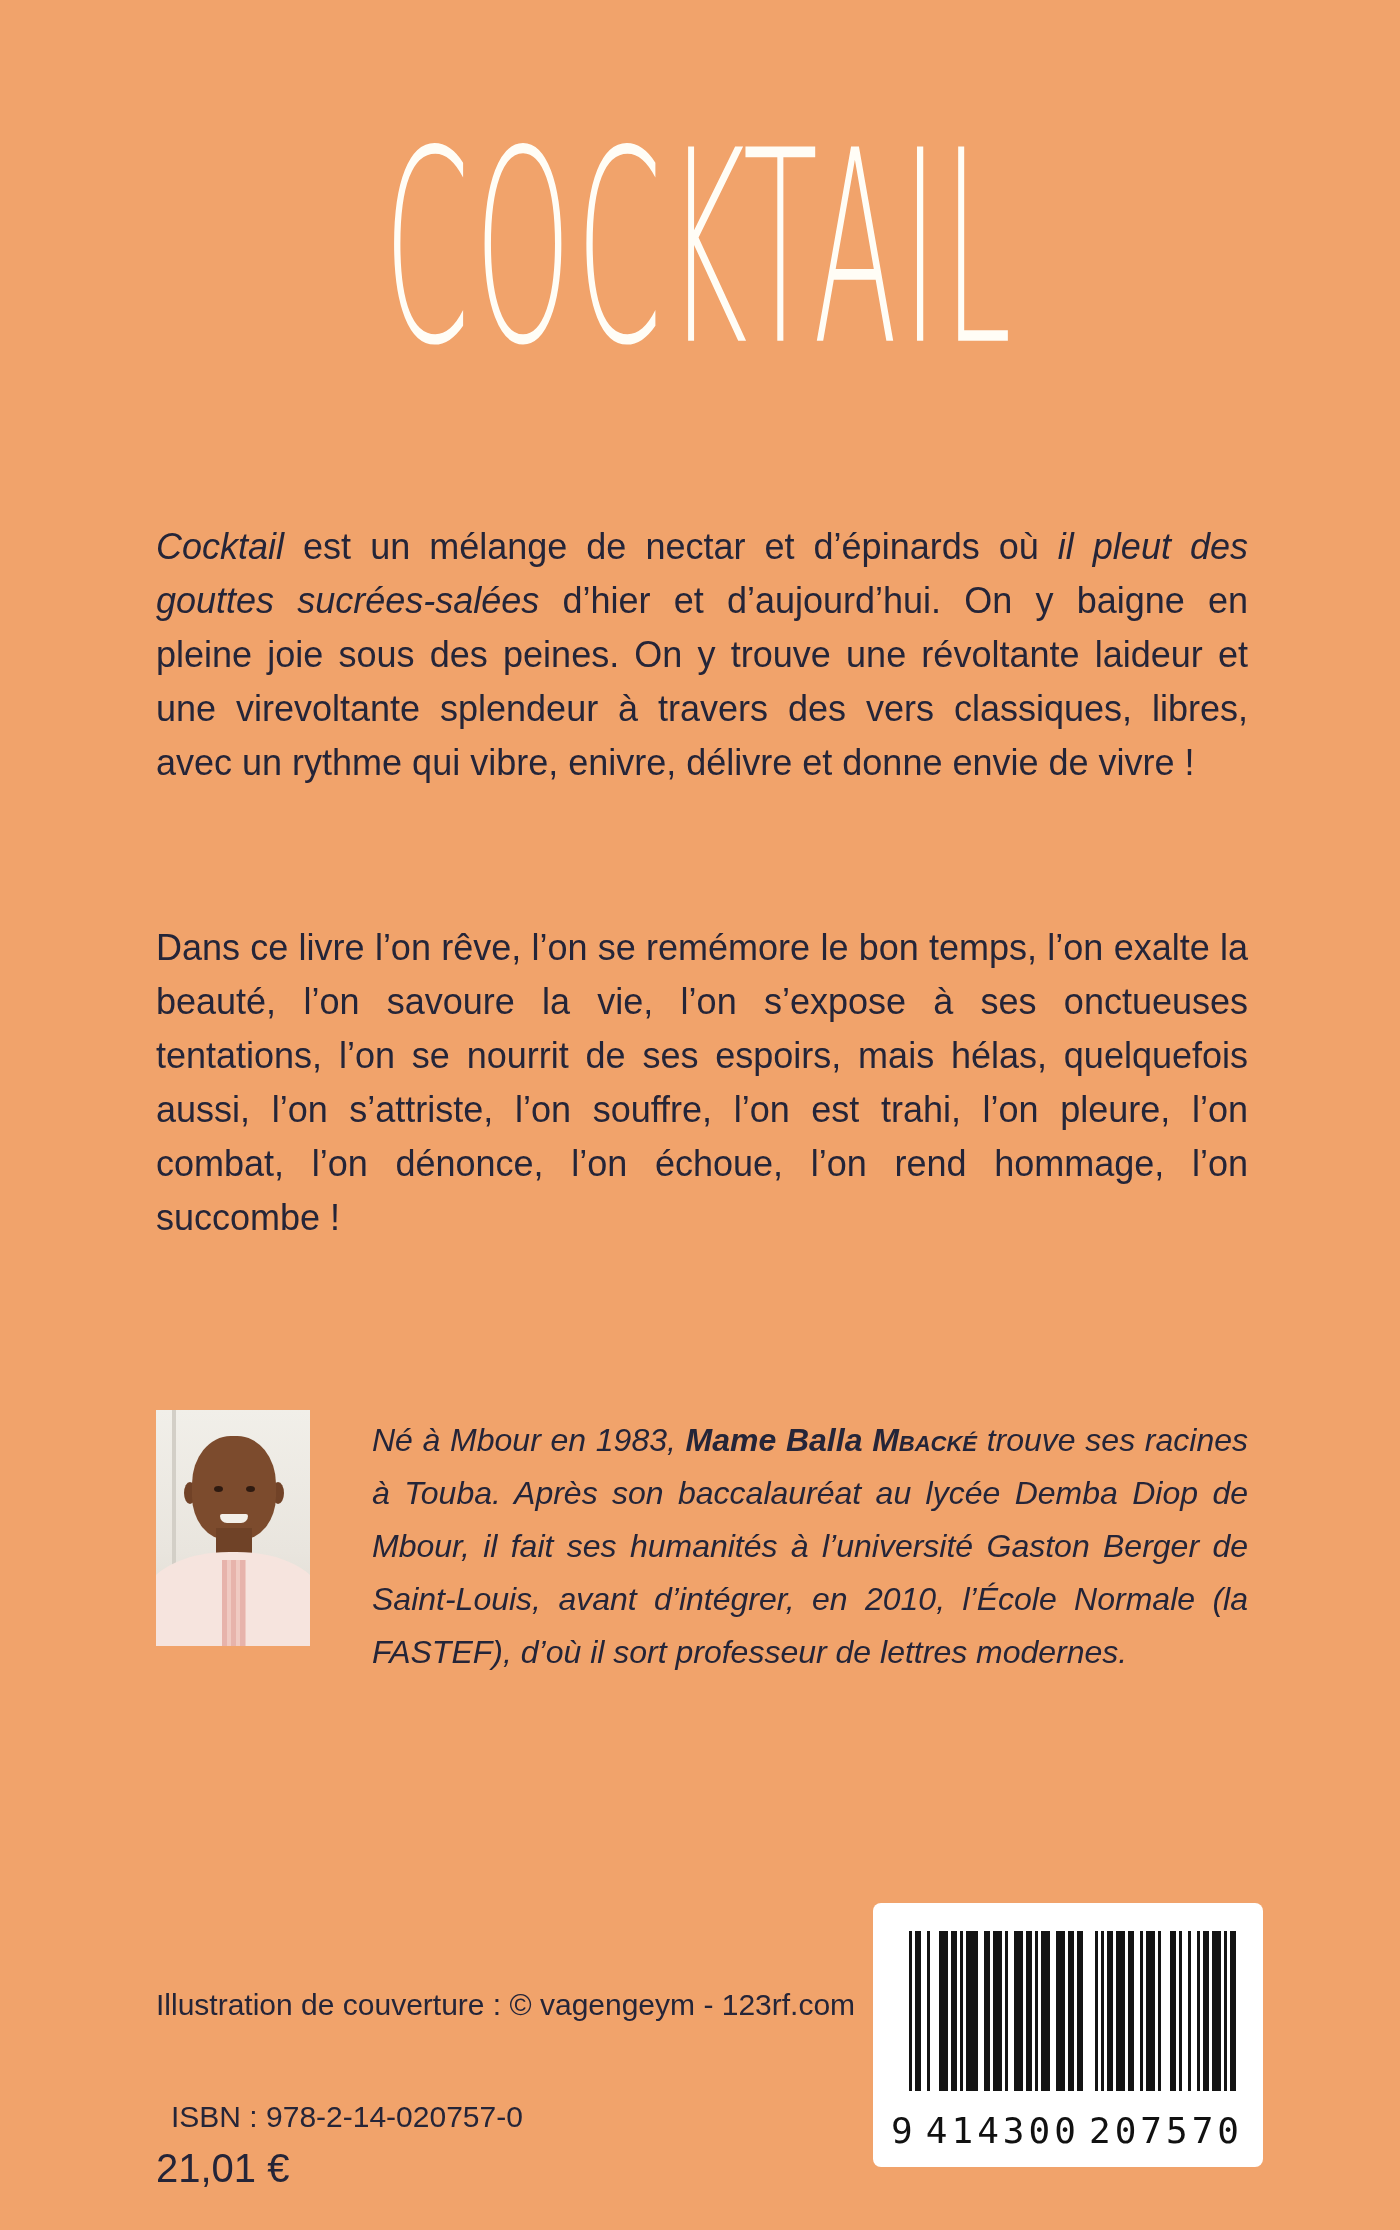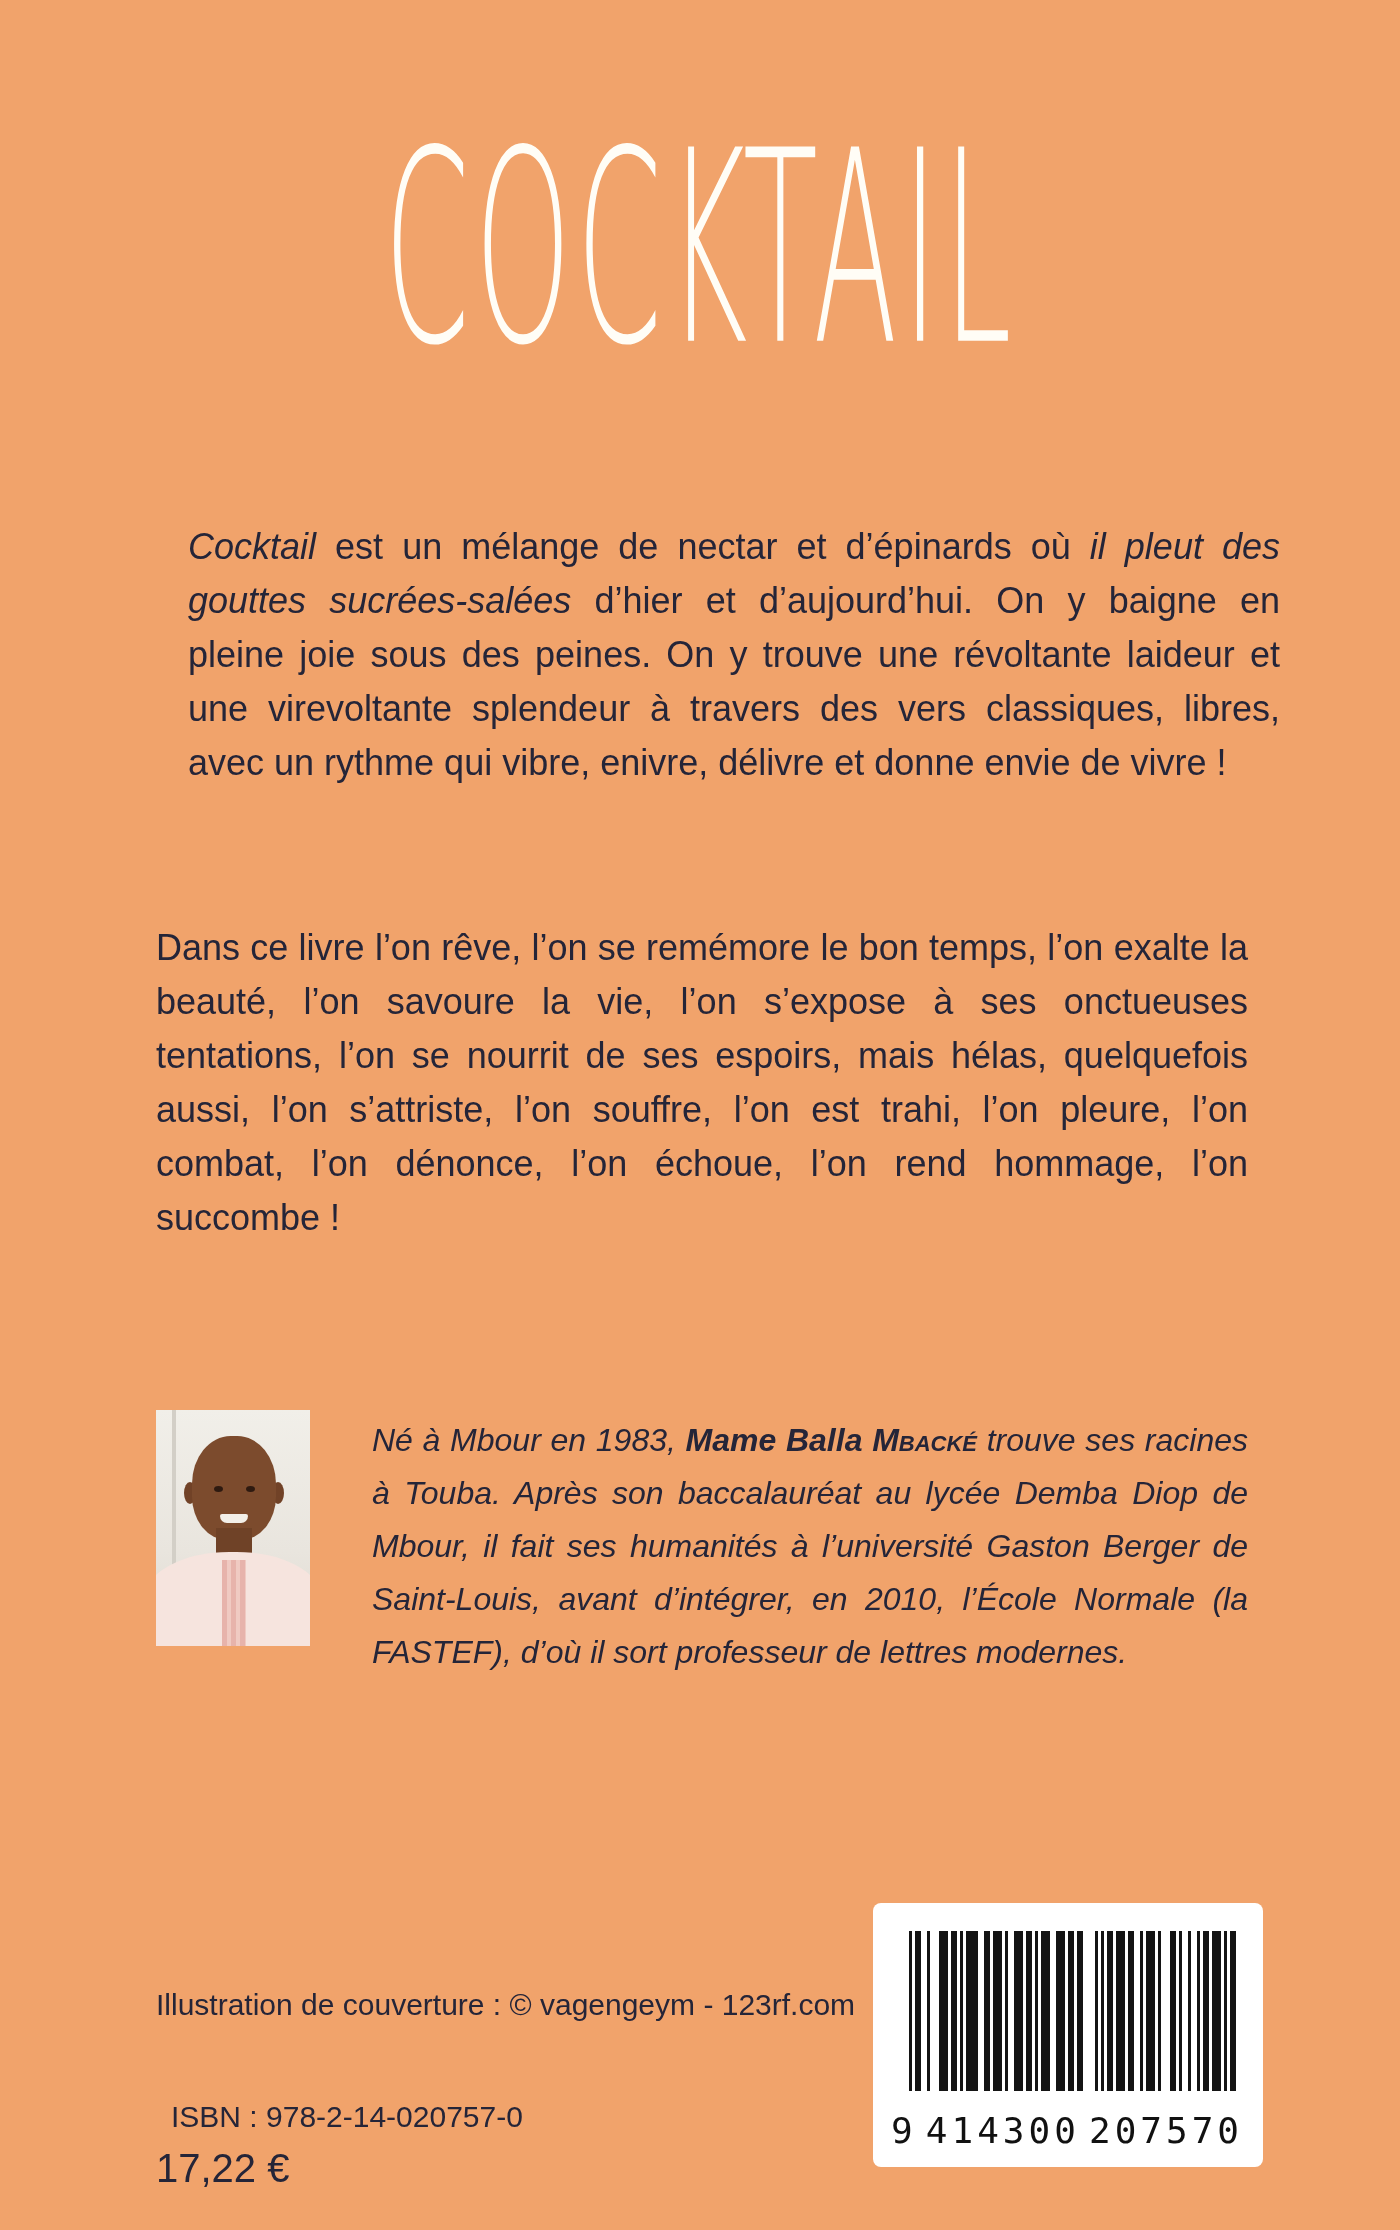--- a/index.html
+++ b/index.html
@@ -34,21 +34,21 @@
     transform-origin:center top;
     letter-spacing:8px;
     white-space:nowrap;
   }
   
   .syn{
     position:absolute;left:156px;width:1092px;
     font-size:36px;line-height:54px;
     text-align:justify;
   }
-  .p1{top:520px;margin-left:32px;}
+  .p1{top:520px;}
   .p2{top:891px;margin-top:30px;}
   .it{font-style:italic;}
   .bd{font-weight:bold;}
   .sc{font-variant:small-caps;}
   
   .photo{
     position:absolute;left:156px;top:1410px;width:154px;height:236px;
     background:linear-gradient(180deg,#f1efe9 0%,#e9e5de 60%,#ddd8cf 100%);
     overflow:hidden;
   }
@@ -128,21 +128,21 @@
     <div class="shirt"></div>
     <div class="placket"></div>
   </div>
 
   <div class="bio-text"><span>Né à Mbour en 1983, </span><span class="bd">Mame Balla </span><span class="bd sc">Mbacké</span><span> trouve ses racines à Touba. Après son baccalauréat au lycée Demba Diop de Mbour, il fait ses humanités à l’université Gaston Berger de Saint-Louis, avant d’intégrer, en 2010, l’École Normale (la FASTEF), d’où il sort professeur de lettres modernes.</span></div>
 
   <div class="credit">Illustration de couverture : © vagengeym - 123rf.com</div>
 
   <div class="isbn">ISBN : 978-2-14-020757-0</div>
 
-  <div class="price">17,22 €</div>
+  <div class="price">21,01 €</div>
 
   <div class="barcode">
     <div class="bars" id="barcode-bars">
         <div class="b" style="width: 3px;"></div>
         <div class="g" style="width: 3px;"></div>
         <div class="b" style="width: 6px;"></div>
         <div class="g" style="width: 6px;"></div>
         <div class="b" style="width: 3px;"></div>
         <div class="g" style="width: 9px;"></div>
         <div class="b" style="width: 9px;"></div>

